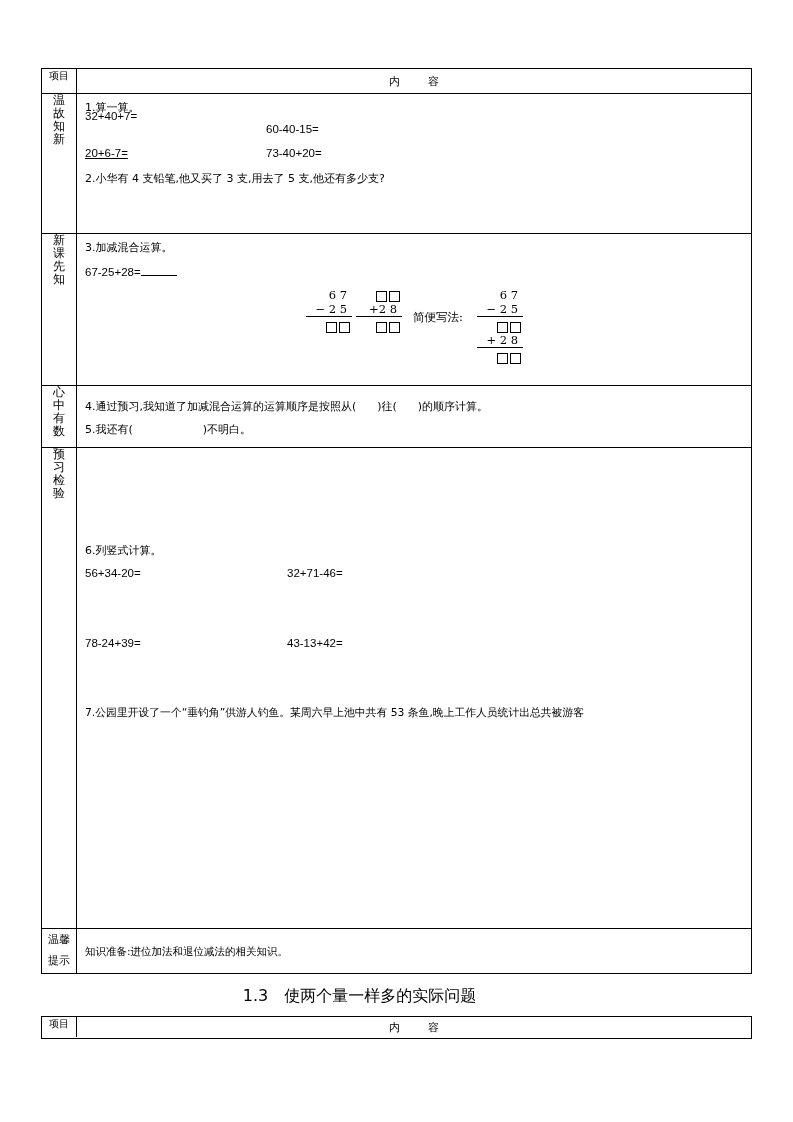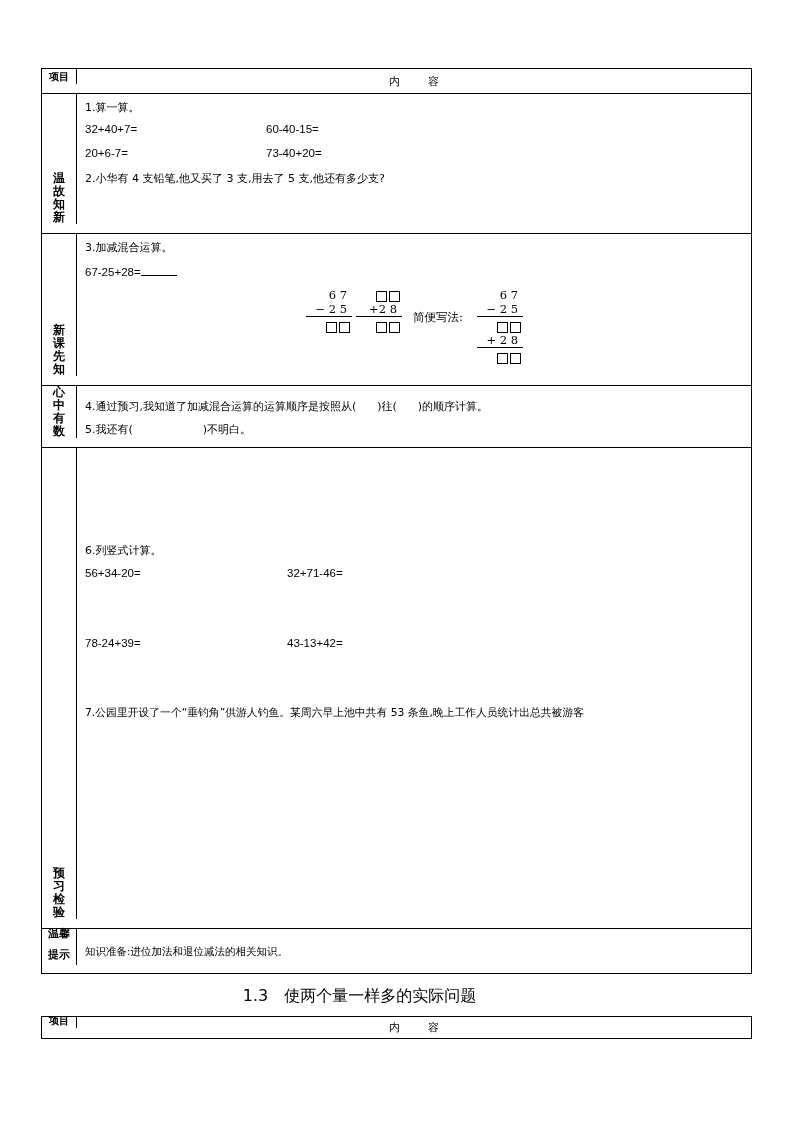--- a/index.html
+++ b/index.html
@@ -1,22 +1,22 @@
 <!DOCTYPE html>
 <html><head>
 <meta charset="utf-8">
 <style>
   html, body { margin: 0; padding: 0; background: #ffffff; }
   body { width: 793px; height: 1122px; position: relative; overflow: hidden;
          font-family: "DejaVu Sans", "Liberation Sans", sans-serif; color: #000; }
   .tbl { position: absolute; left: 41px; width: 711px; border: 1.5px solid #000; box-sizing: border-box; }
   .row { position: relative; border-top: 1.5px solid #000; box-sizing: border-box; }
   .row:first-child { border-top: none; }
-  .lcell { position: absolute; left: 0; top: 0; bottom: 9px; width: 35px; border-right: 1.5px solid #000;
-           box-sizing: border-box; display: flex; align-items: flex-end; justify-content: center; font-weight: bold; }
+  .lcell { position: absolute; left: 0; top: 0; bottom: 0; width: 35px; border-right: 1.5px solid #000;
+           box-sizing: border-box; display: flex; align-items: flex-start; justify-content: center; }
   .rcell { position: absolute; left: 35px; right: 0; top: 0; bottom: 0; }
   .vlabel { font-size: 12px; line-height: 13px; width: 13px; text-align: center; word-break: break-all; }
   .hlabel { font-size: 10px; }
   .hdr-content { display: flex; align-items: center; justify-content: center; height: 100%; font-size: 11px; letter-spacing: 0; }
   .hdr-content span { margin: 0 14px; }
   .txt { position: absolute; font-size: 11px; white-space: nowrap; }
   .math { font-family: "Liberation Sans", sans-serif; font-size: 11.5px; }
   .blank-line { display: inline-block; width: 36px; border-bottom: 1px solid #000; height: 11px; vertical-align: baseline; }
   .box { display: inline-block; width: 11px; height: 11px; border: 1px solid #000; margin-right: 2px; vertical-align: middle; box-sizing: border-box; }
   .vcalc { position: absolute; font-family: "DejaVu Serif", serif; font-size: 11.5px; text-align: right; }
@@ -41,23 +41,23 @@
       </div>
     </div>
   </div>
 
   <div class="row" style="height:140px;">
     <div class="lcell">
       <div class="vlabel">温故知新</div>
     </div>
     <div class="rcell">
       <div class="txt" style="left:8px;top:6px;">1.算一算。</div>
-      <div class="txt math" style="left:8px;top:29px;">32+40+7=</div>
+      <div class="txt math" style="left:8px;top:16px;">32+40+7=</div>
       <div class="txt math" style="left:189px;top:29px;">60-40-15=</div>
-      <div class="txt math" style="left:8px;top:53px;">20+6-7=</div>
+      <div class="txt math" style="left:8px;top:53px;text-decoration:underline;">20+6-7=</div>
       <div class="txt math" style="left:189px;top:53px;">73-40+20=</div>
       <div class="txt" style="left:8px;top:77px;">2.小华有 4 支铅笔,他又买了 3 支,用去了 5 支,他还有多少支?</div>
     </div>
   </div>
 
   <div class="row" style="height:152px;">
     <div class="lcell">
       <div class="vlabel">新课先知</div>
     </div>
     <div class="rcell">

